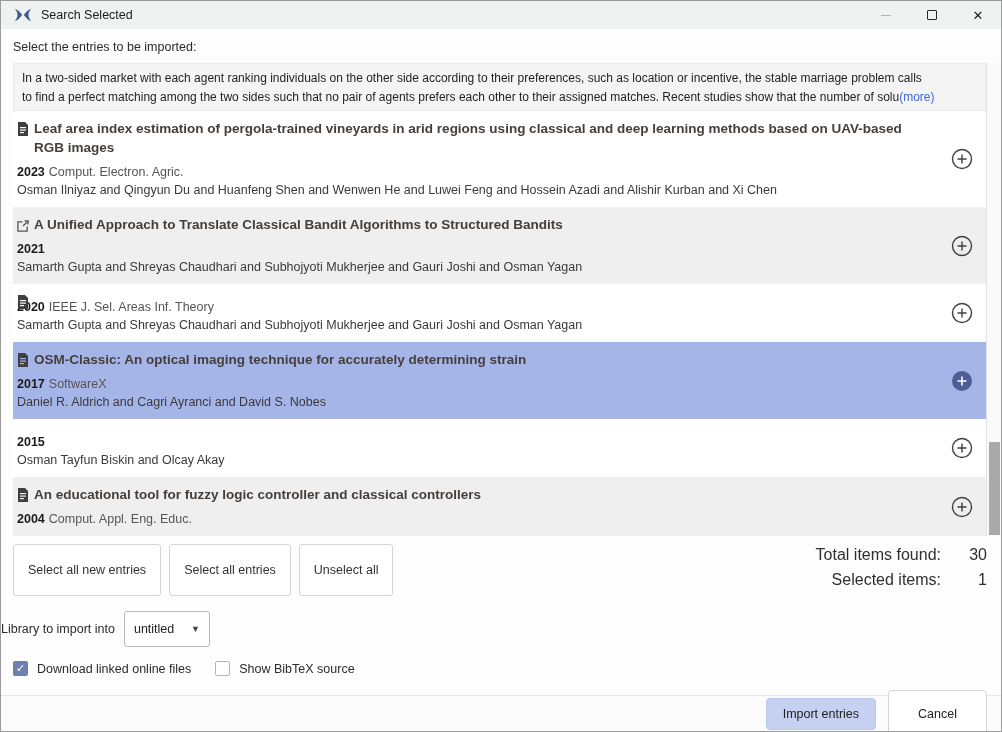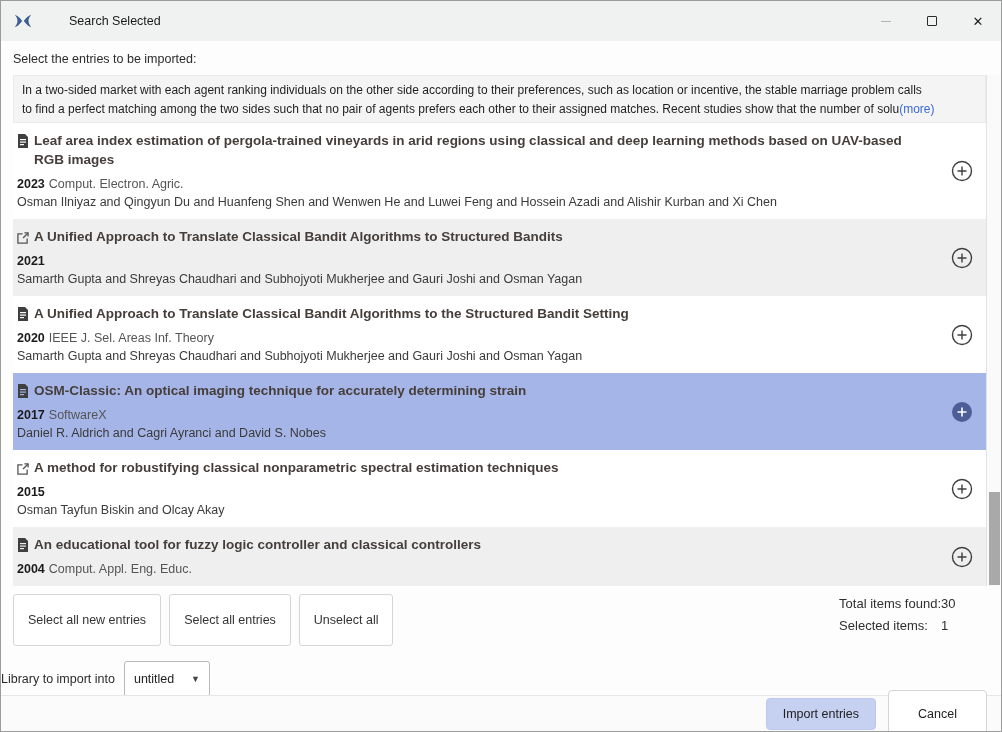--- a/index.html
+++ b/index.html
@@ -3,21 +3,21 @@
 <meta charset="utf-8">
 <style>
   * { box-sizing: border-box; margin: 0; padding: 0; }
   html,body { background:#888; }
   body { font-family: "Liberation Sans", sans-serif; }
   .window {
     position: relative; width: 1002px; height: 732px;
     background: #fdfdfd; border: 1px solid #9b9b9b; overflow: hidden;
   }
   
-  .titlebar { height: 40px; background: #eff2f0; display: flex; align-items: center; padding-left: 13px; gap: 28px; }
+  .titlebar { height: 28px; background: #eff2f0; display: flex; align-items: center; padding-left: 13px; }
   .app-icon { width: 18px; height: 18px; margin-right: 9px; flex: none; }
   .tb-title { font-size: 12.5px; color: #1a1a1a; }
   .tb-controls { margin-left: auto; display: flex; height: 100%; }
   .tb-btn { width: 46px; height: 100%; display: flex; align-items: center; justify-content: center; cursor: default; }
   .glyph-min { width: 10px; height: 1px; background: #b4b4b4; }
   .glyph-max { width: 10px; height: 10px; border: 1.2px solid #2b2b2b; border-radius: 1px; }
   .glyph-close { font-size: 13px; color: #1c1c1c; line-height: 1; }
   
   .instruction { margin: 11px 12px 9px; font-size: 12.5px; color: #2b2b2b; }
   
@@ -43,21 +43,21 @@
   .entry-meta b { color: #1b1b1b; margin-right: 4px; }
   .entry-authors { font-size: 12.5px; line-height: 18px; color: #3a3a3a; }
   .entry-add { width: 48px; flex: none; display: flex; align-items: center; justify-content: center; }
   .plus-btn { background: none; border: none; cursor: pointer; padding: 0; line-height: 0; }
   
   .controls-row { display: flex; align-items: flex-start; margin: 8px 14px 0 12px; }
   .sel-btn { background: #fff; border: 1px solid #d5d5d5; border-radius: 3px;
     padding: 18px 14px; font-size: 12.5px; color: #333; margin-right: 8px;
     font-family: "Liberation Sans", sans-serif; cursor: pointer; }
   .stats { margin-left: auto; display: grid; grid-template-columns: auto 46px; row-gap: 7px;
-    font-size: 13px; color: #2f2f2f; margin-top: 2px; }
+    font-size: 16px; color: #2f2f2f; text-align: right; margin-top: 2px; }
   
   .library-row { display: flex; align-items: center; margin: 15px 0 0; font-size: 12.5px; color: #2b2b2b; }
   .select-box { margin-left: 9px; width: 86px; height: 36px; background: #fff;
     border: 1px solid #b9b9b9; border-radius: 3px; display: flex; align-items: center;
     justify-content: space-between; padding: 0 9px; font-size: 12.5px; color: #222; cursor: pointer; }
   .caret { font-size: 9px; color: #444; }
   
   .options-row { display: flex; align-items: center; margin: 14px 12px 0; font-size: 12.5px; color: #2b2b2b; }
   .checkbox { width: 15px; height: 15px; border-radius: 2px; flex: none; cursor: pointer;
     display: flex; align-items: center; justify-content: center; }
@@ -153,21 +153,20 @@
 
       <div class="entry">
         <div class="entry-main">
           <div class="entry-title">
             <svg class="eicon" viewBox="0 0 12 14">
                 <path d="M1 0 H8 L11 3 V14 H1 Z" fill="#3f3f3f"></path>
                 <rect x="3" y="5" width="6" height="1.2" fill="#fff"></rect>
                 <rect x="3" y="7.5" width="6" height="1.2" fill="#fff"></rect>
                 <rect x="3" y="10" width="4" height="1.2" fill="#fff"></rect>
               </svg>
-            <span>A Unified Approach to Translate Classical Bandit Algorithms to the Structured Bandit Setting</span>
           </div>
           <div class="entry-meta"><b>2020</b><span>IEEE J. Sel. Areas Inf. Theory</span></div>
           <div class="entry-authors">Samarth Gupta and Shreyas Chaudhari and Subhojyoti Mukherjee and Gauri Joshi and Osman Yagan</div>
         </div>
         <div class="entry-add">
             <button class="plus-btn"><svg width="22" height="22" viewBox="0 0 22 22">
                 <circle cx="11" cy="11" r="9.5" fill="none" stroke="#3f3f3f" stroke-width="1.4"></circle>
                 <path d="M11 6.5 V15.5 M6.5 11 H15.5" stroke="#3f3f3f" stroke-width="1.4"></path>
               </svg></button>
           </div>
@@ -190,28 +189,20 @@
         <div class="entry-add">
             <button class="plus-btn"><svg width="22" height="22" viewBox="0 0 22 22">
                 <circle cx="11" cy="11" r="10" fill="#4d5e97"></circle>
                 <path d="M11 6.5 V15.5 M6.5 11 H15.5" stroke="#fff" stroke-width="1.6"></path>
               </svg></button>
           </div>
       </div>
 
       <div class="entry">
         <div class="entry-main">
-          <div class="entry-title">
-            <svg class="eicon" viewBox="0 0 13 13" style="top:4px">
-                <path d="M11 7 V12 H1 V2 H6" fill="none" stroke="#555" stroke-width="1.4"></path>
-                <path d="M8 1 H12 V5" fill="none" stroke="#555" stroke-width="1.4"></path>
-                <path d="M12 1 L6.5 6.5" stroke="#555" stroke-width="1.4"></path>
-              </svg>
-            <span>A method for robustifying classical nonparametric spectral estimation techniques</span>
-          </div>
           <div class="entry-meta"><b>2015</b><span></span></div>
           <div class="entry-authors">Osman Tayfun Biskin and Olcay Akay</div>
         </div>
         <div class="entry-add">
             <button class="plus-btn"><svg width="22" height="22" viewBox="0 0 22 22">
                 <circle cx="11" cy="11" r="9.5" fill="none" stroke="#3f3f3f" stroke-width="1.4"></circle>
                 <path d="M11 6.5 V15.5 M6.5 11 H15.5" stroke="#3f3f3f" stroke-width="1.4"></path>
               </svg></button>
           </div>
       </div>

